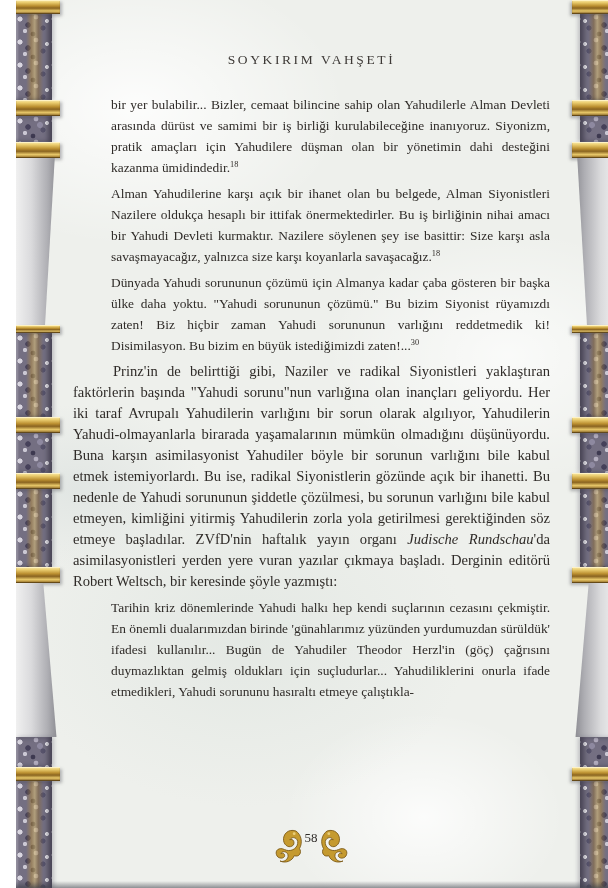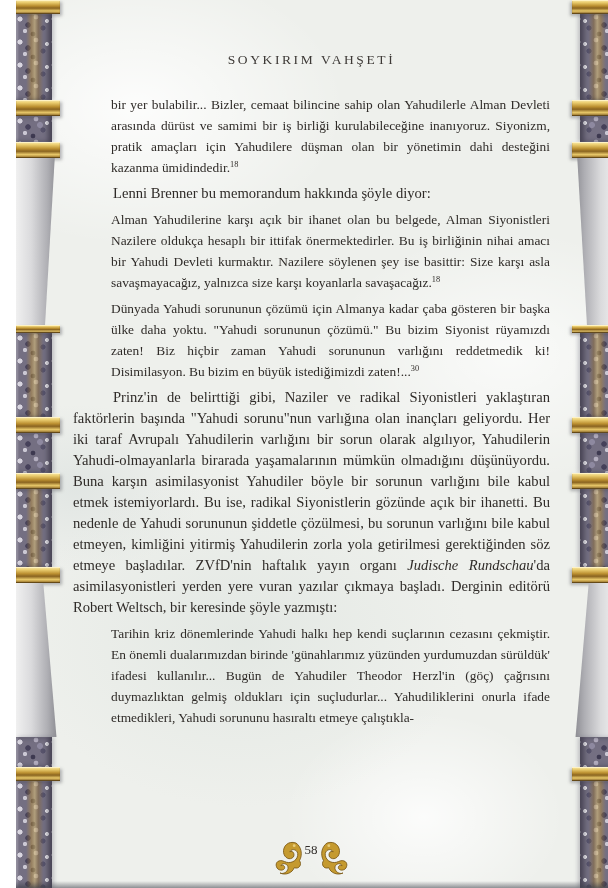--- a/index.html
+++ b/index.html
@@ -53,21 +53,21 @@
   .shaft.taper-out{clip-path:polygon(0 0,62% 0,92% 100%,0 100%);}
   
   .content{position:absolute;left:57px;right:66px;top:52px;z-index:1;color:#2f2b28;}
   h1.title{margin:0 0 26px 0;text-align:center;font-size:13.5px;font-weight:normal;
     letter-spacing:2.6px;color:#3d3936;}
   .blocks p{margin:0 0 5px 0;text-align:justify;}
   .blocks p.paragraph{font-size:14.6px;line-height:21px;text-indent:40px;}
   .blocks p.quote{font-size:13.4px;line-height:21px;margin-left:38px;text-indent:0;}
   .blocks sup{font-size:.62em;line-height:0;}
   
-  .footer{position:absolute;left:0;right:10px;bottom:12px;display:flex;align-items:flex-start;
+  .footer{position:absolute;left:0;right:10px;bottom:24px;display:flex;align-items:flex-start;
     justify-content:center;gap:2px;z-index:1;}
   .footer .num{font-size:13px;color:#2f2b28;margin-top:2px;}
   .flourish{display:block;}
   .flourish.mirror{transform:scaleX(-1);}
   .bottom-shadow{position:absolute;left:0;right:0;bottom:0;height:7px;z-index:3;
     background:linear-gradient(180deg,rgba(70,72,82,0) 0%,rgba(62,64,74,.55) 100%);}
 </style>
 </head>
 <body>
 
@@ -110,21 +110,20 @@
     <div class="seg shaft taper-out" style="height:154px"></div>
     <div class="seg granite" style="height:30px"></div>
     <div class="seg gold" style="height:14px"></div>
     <div class="seg granite ornate" style="height:107px"></div>
   </div>
 
   <div class="content">
     <h1 class="title">SOYKIRIM VAHŞETİ</h1>
     <div class="blocks">
         <p class="quote"><span>bir yer bulabilir... Bizler, cemaat bilincine sahip olan Yahudilerle Alman Devleti arasında dürüst ve samimi bir iş birliği kurulabileceğine inanıyoruz. Siyonizm, pratik amaçları için Yahudilere düşman olan bir yönetimin dahi desteğini kazanma ümidindedir.</span><sup>18</sup></p>
-        <p class="paragraph"><span>Lenni Brenner bu memorandum hakkında şöyle diyor:</span></p>
         <p class="quote"><span>Alman Yahudilerine karşı açık bir ihanet olan bu belgede, Alman Siyonistleri Nazilere oldukça hesaplı bir ittifak önermektedirler. Bu iş birliğinin nihai amacı bir Yahudi Devleti kurmaktır. Nazilere söylenen şey ise basittir: Size karşı asla savaşmayacağız, yalnızca size karşı koyanlarla savaşacağız.</span><sup>18</sup></p>
         <p class="quote"><span>Dünyada Yahudi sorununun çözümü için Almanya kadar çaba gösteren bir başka ülke daha yoktu. "Yahudi sorununun çözümü." Bu bizim Siyonist rüyamızdı zaten! Biz hiçbir zaman Yahudi sorununun varlığını reddetmedik ki! Disimilasyon. Bu bizim en büyük istediğimizdi zaten!...</span><sup>30</sup></p>
         <p class="paragraph"><span>Prinz'in de belirttiği gibi, Naziler ve radikal Siyonistleri yaklaştıran faktörlerin başında "Yahudi sorunu"nun varlığına olan inançları geliyordu. Her iki taraf Avrupalı Yahudilerin varlığını bir sorun olarak algılıyor, Yahudilerin Yahudi-olmayanlarla birarada yaşamalarının mümkün olmadığını düşünüyordu. Buna karşın asimilasyonist Yahudiler böyle bir sorunun varlığını bile kabul etmek istemiyorlardı. Bu ise, radikal Siyonistlerin gözünde açık bir ihanetti. Bu nedenle de Yahudi sorununun şiddetle çözülmesi, bu sorunun varlığını bile kabul etmeyen, kimliğini yitirmiş Yahudilerin zorla yola getirilmesi gerektiğinden söz etmeye başladılar. ZVfD'nin haftalık yayın organı </span><span style="font-style: italic;">Judische Rundschau</span><span>'da asimilasyonistleri yerden yere vuran yazılar çıkmaya başladı. Derginin editörü Robert Weltsch, bir keresinde şöyle yazmıştı:</span></p>
         <p class="quote"><span>Tarihin kriz dönemlerinde Yahudi halkı hep kendi suçlarının cezasını çekmiştir. En önemli dualarımızdan birinde 'günahlarımız yüzünden yurdumuzdan sürüldük' ifadesi kullanılır... Bugün de Yahudiler Theodor Herzl'in (göç) çağrısını duymazlıktan gelmiş oldukları için suçludurlar... Yahudiliklerini onurla ifade etmedikleri, Yahudi sorununu hasıraltı etmeye çalıştıkla-</span></p>
       </div>
   </div>
 
   <div class="footer">
     <svg class="flourish" width="30" height="36" viewBox="0 0 34 40">
       <path d="M26,3 C17,0 11,7 12,14 C13,20 19,23 23,19 C25,16 23,11 19,13 C22,8 29,11 28,17 C27,24 19,27 13,24 C7,21 2,25 4,30 C5,34 11,35 13,32 C14,29 11,27 9,29 C10,25 16,26 17,30 C18,35 12,39 8,37 C14,40 22,37 24,31 C30,33 33,27 30,23 C34,16 32,7 26,3 Z" fill="#c59a2f" stroke="#7c5a18" stroke-width="1"></path>

